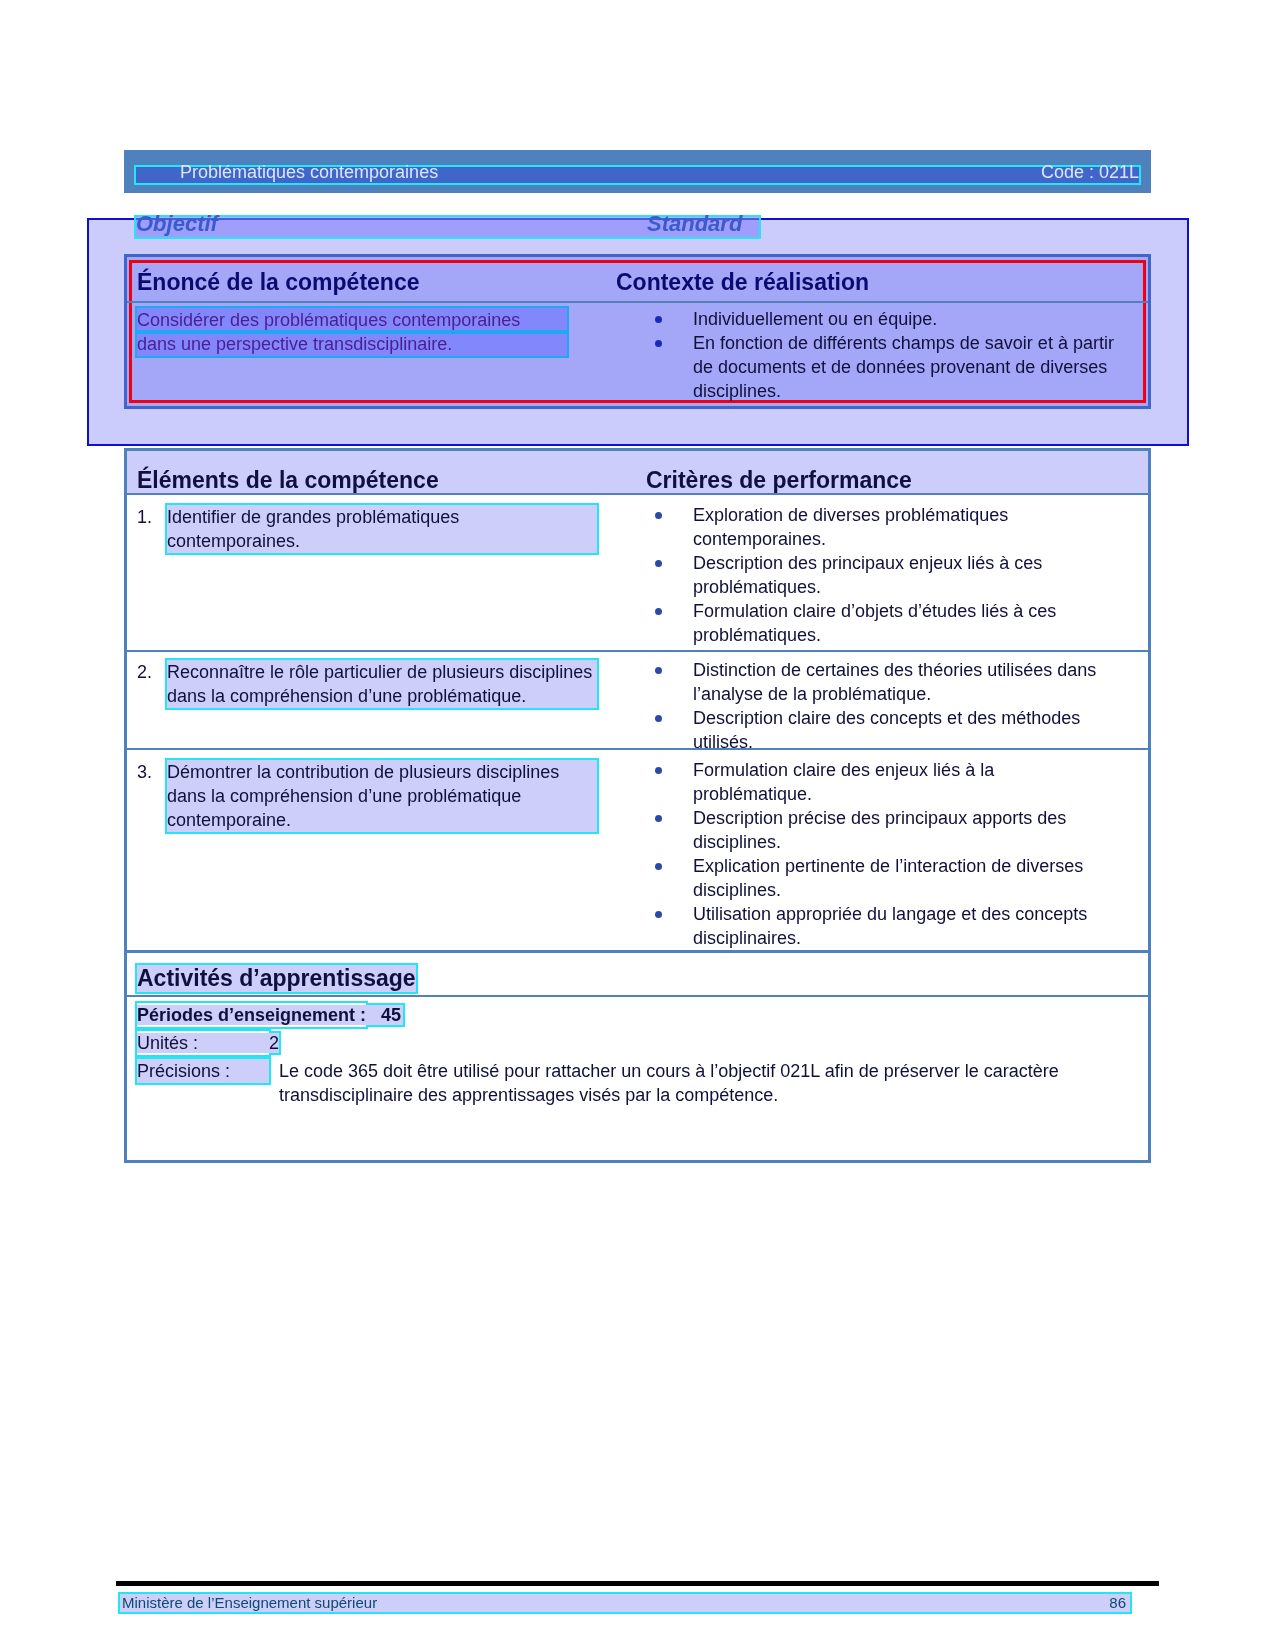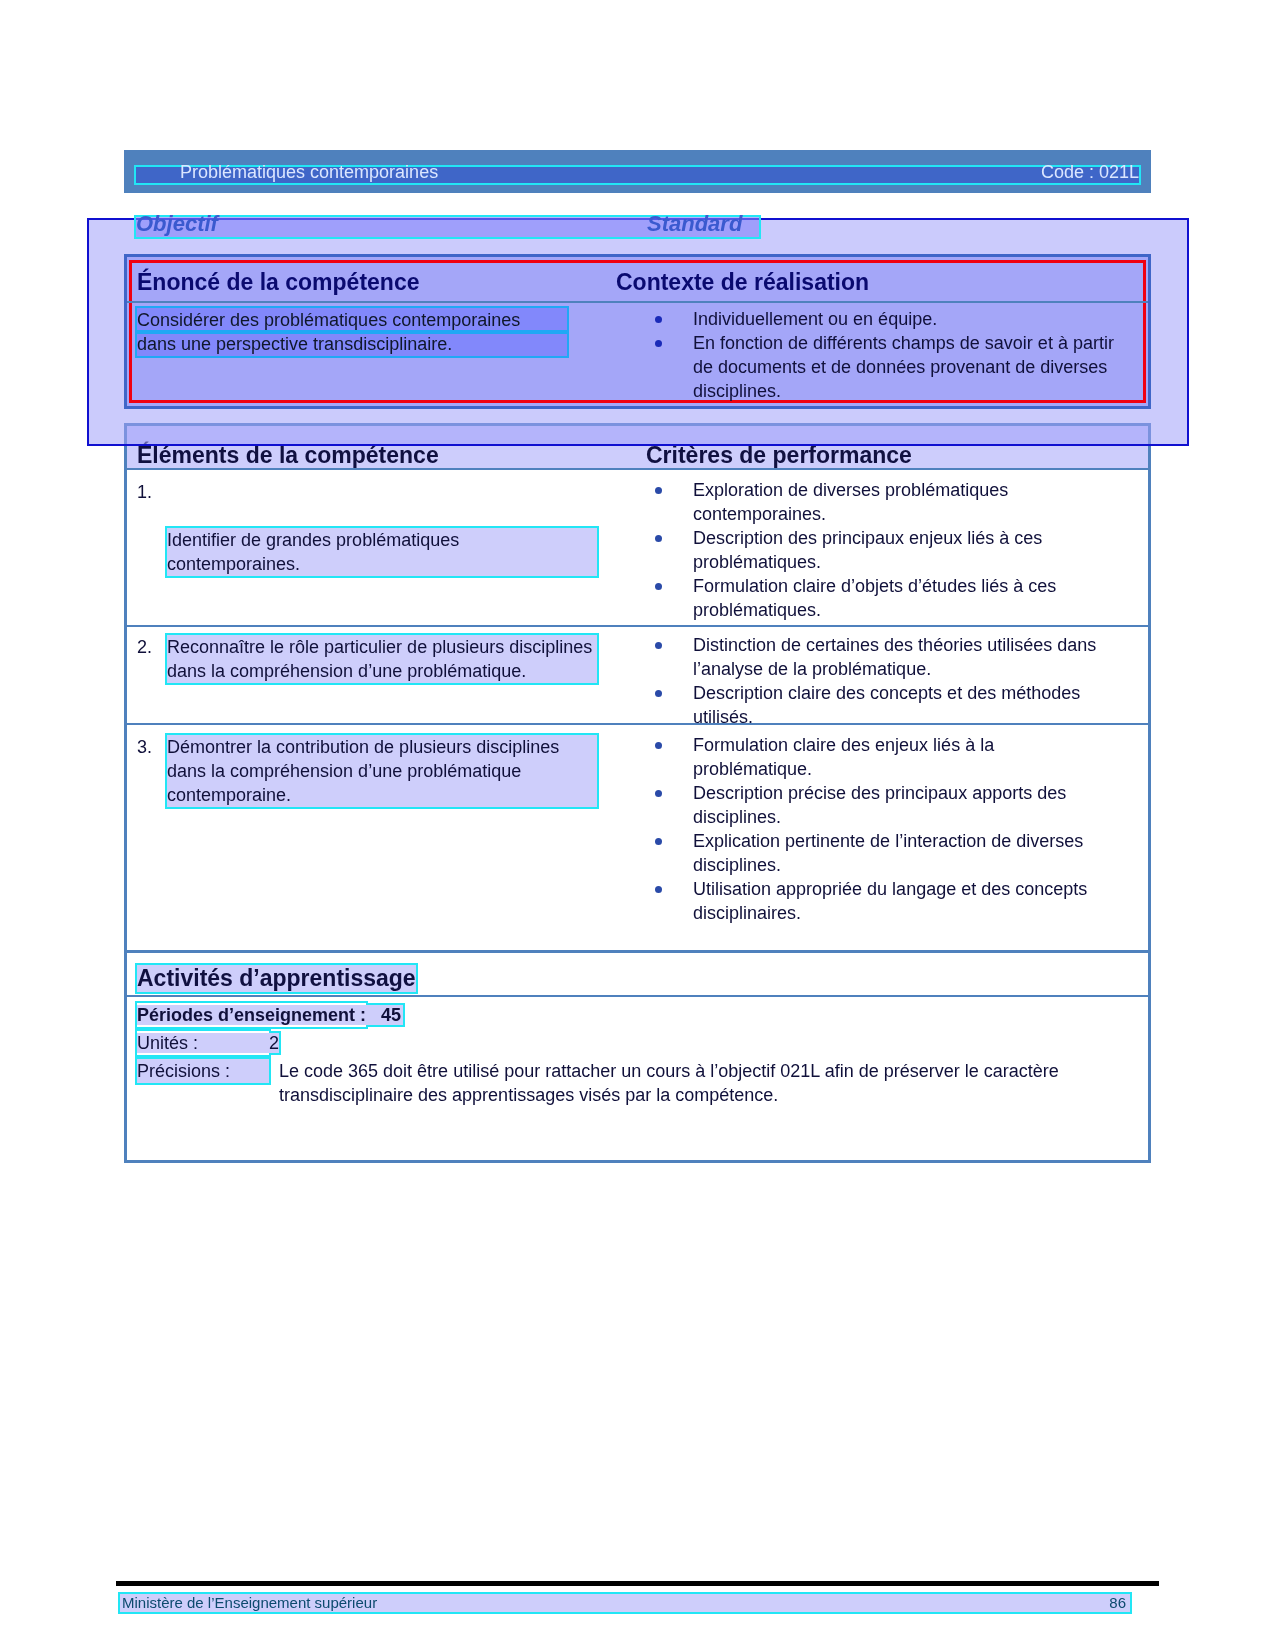--- a/index.html
+++ b/index.html
@@ -17,32 +17,32 @@
   .overlay { left:87px; top:218px; width:1102px; height:228px; background:rgba(160,160,250,0.55); border:2px solid #1010d0; box-sizing:border-box; z-index:5; pointer-events:none; }
 
   .section-label { top:211px; font-size:22px; font-weight:bold; font-style:italic; color:#3a5acf; z-index:6; }
   .section-label.left { left:136px; }
   .section-label.right { left:647px; }
   .label-hl { left:134px; top:215px; width:623px; height:20px; background:rgba(130,130,250,0.6); border:2px solid #22e6f5; z-index:6; }
 
   .box { position:absolute; left:124px; width:1027px; border:3px solid #4f81bd; box-sizing:border-box; background:#fff; }
   .box1 { top:254px; height:155px; border-color:#3f66c8; background:#a4a6f8; z-index:7; }
   .box1 .redframe { position:absolute; left:2px; top:3px; right:2px; bottom:3px; border:3px solid #f00010; }
-  .box2 { top:423px; height:608px; }
+  .box2 { top:448px; height:608px; }
   .box3 { top:950px; height:213px; }
 
   .hdr { position:absolute; left:0; right:0; height:44px; border-bottom:2px solid #4f81bd; }
   .hdrtxt { position:absolute; top:12px; font-size:23px; font-weight:bold; color:#101040; }
   .box1 .hdrtxt { color:#0a0a70; }
   .col-left { left:10px; }
   .col-right { left:520px; }
 
   .cell { position:absolute; font-size:18px; line-height:24px; }
   .hlbar { background:rgba(190,190,250,0.75); outline:2px solid #22e6f5; }
-  .box1 .hlbar { background:#8288fb; outline:2px solid #20a8f5; color:#0f172a; }
+  .box1 .hlbar { background:#8288fb; outline:2px solid #20a8f5; color:#4c1d95; }
 
   .row { position:absolute; left:0; right:0; border-bottom:2px solid #4f81bd; }
   .row:last-child { border-bottom:none; }
   .enum { position:absolute; left:10px; width:480px; font-size:18px; line-height:24px; }
   .enum .num { position:absolute; left:0; top:0; }
   .enum .txt { margin-left:30px; display:block; }
   .bullets { position:absolute; left:528px; width:460px; font-size:18px; line-height:24px; margin:0; padding:0; list-style:none; }
   .bullets li { position:relative; padding-left:38px; }
   .bullets li .dot { position:absolute; left:0; top:9px; width:7px; height:7px; border-radius:50%; background:#2a4aa8; }
 
@@ -88,21 +88,21 @@
 
 <div class="box box2">
   <div class="hdr" style="top:0; height:42px; background:#cdcdfc;">
     <span class="hdrtxt col-left" style="top:16px;">Éléments de la compétence</span>
     <span class="hdrtxt" style="left:519px; top:16px;">Critères de performance</span>
   </div>
 
   <div class="row" style="top:44px; height:155px;">
     <div class="enum" style="top:10px;">
       <span class="num">1.</span>
-      <span class="txt hlbar" style="width:430px;margin-top:48px;">Identifier de grandes problématiques contemporaines.</span>
+      <span class="txt hlbar" style="width:430px;">Identifier de grandes problématiques contemporaines.</span>
     </div>
     <ul class="bullets" style="top:8px;">
       <li><span class="dot"></span><span>Exploration de diverses problématiques contemporaines.</span></li>
       <li><span class="dot"></span><span>Description des principaux enjeux liés à ces problématiques.</span></li>
       <li><span class="dot"></span><span>Formulation claire d’objets d’études liés à ces problématiques.</span></li>
     </ul>
   </div>
 
   <div class="row" style="top:201px; height:96px;">
     <div class="enum" style="top:8px;">

